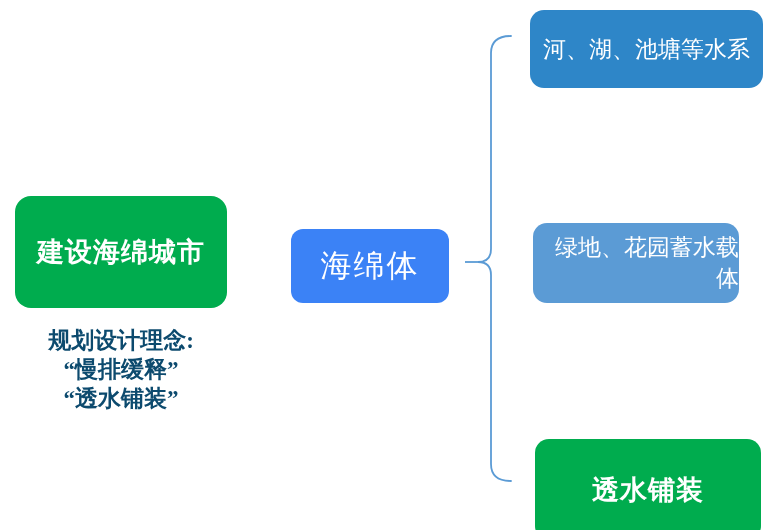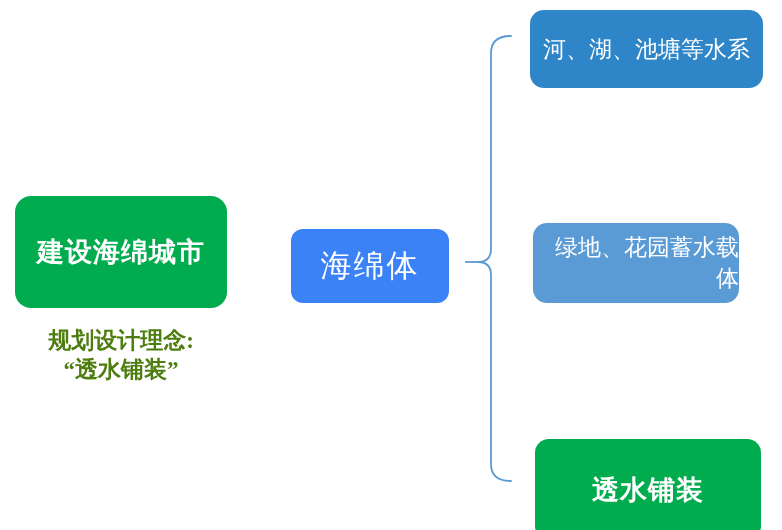--- a/index.html
+++ b/index.html
@@ -63,40 +63,41 @@
     background: #00AC4E;
     font-size: 27px;
     font-weight: bold;
     letter-spacing: 1px;
   }
   .caption {
     position: absolute;
     left: 5px; top: 326px;
     width: 232px;
     text-align: center;
-    color: #4d7c0f;
+    color: #0c4a6e;
     font-size: 23px;
     font-weight: bold;
     line-height: 29px;
   }
   .connector-svg {
     position: absolute;
     left: 455px; top: 25px;
     width: 70px; height: 470px;
   }
 </style>
 </head>
 <body>
 
 <div class="canvas">
 
   <div class="box root-box">建设海绵城市</div>
 
   <div class="caption">
     <div>规划设计理念:</div>
+    <div>“慢排缓释”</div>
     <div>“透水铺装”</div>
   </div>
 
   <div class="box center-box">海绵体</div>
 
   <svg class="connector-svg" viewBox="455 25 70 470" xmlns="http://www.w3.org/2000/svg">
     <path d="M 465 262 L 478 262" fill="none" stroke="#5B9BD5" stroke-width="1.8"></path>
     <path d="M 511 36 Q 491 36 491 53 L 491 249 Q 491 262 478 262 Q 491 262 491 275 L 491 464 Q 491 481 511 481" fill="none" stroke="#5B9BD5" stroke-width="1.8" stroke-linecap="round"></path>
   </svg>
 

